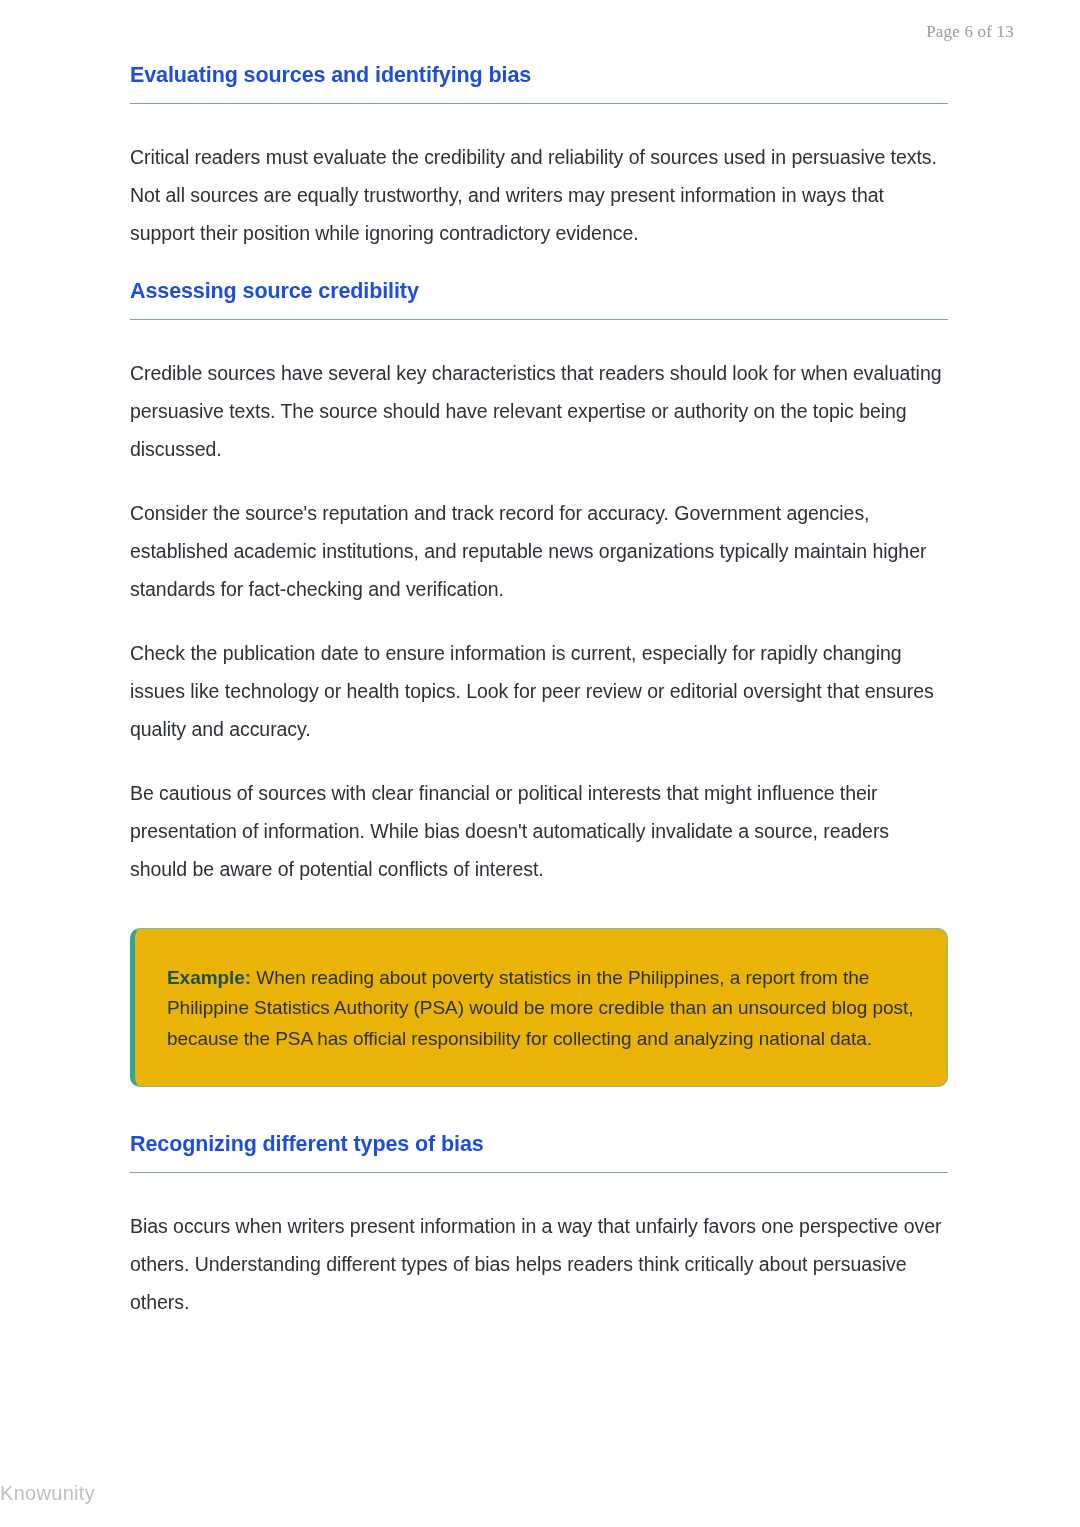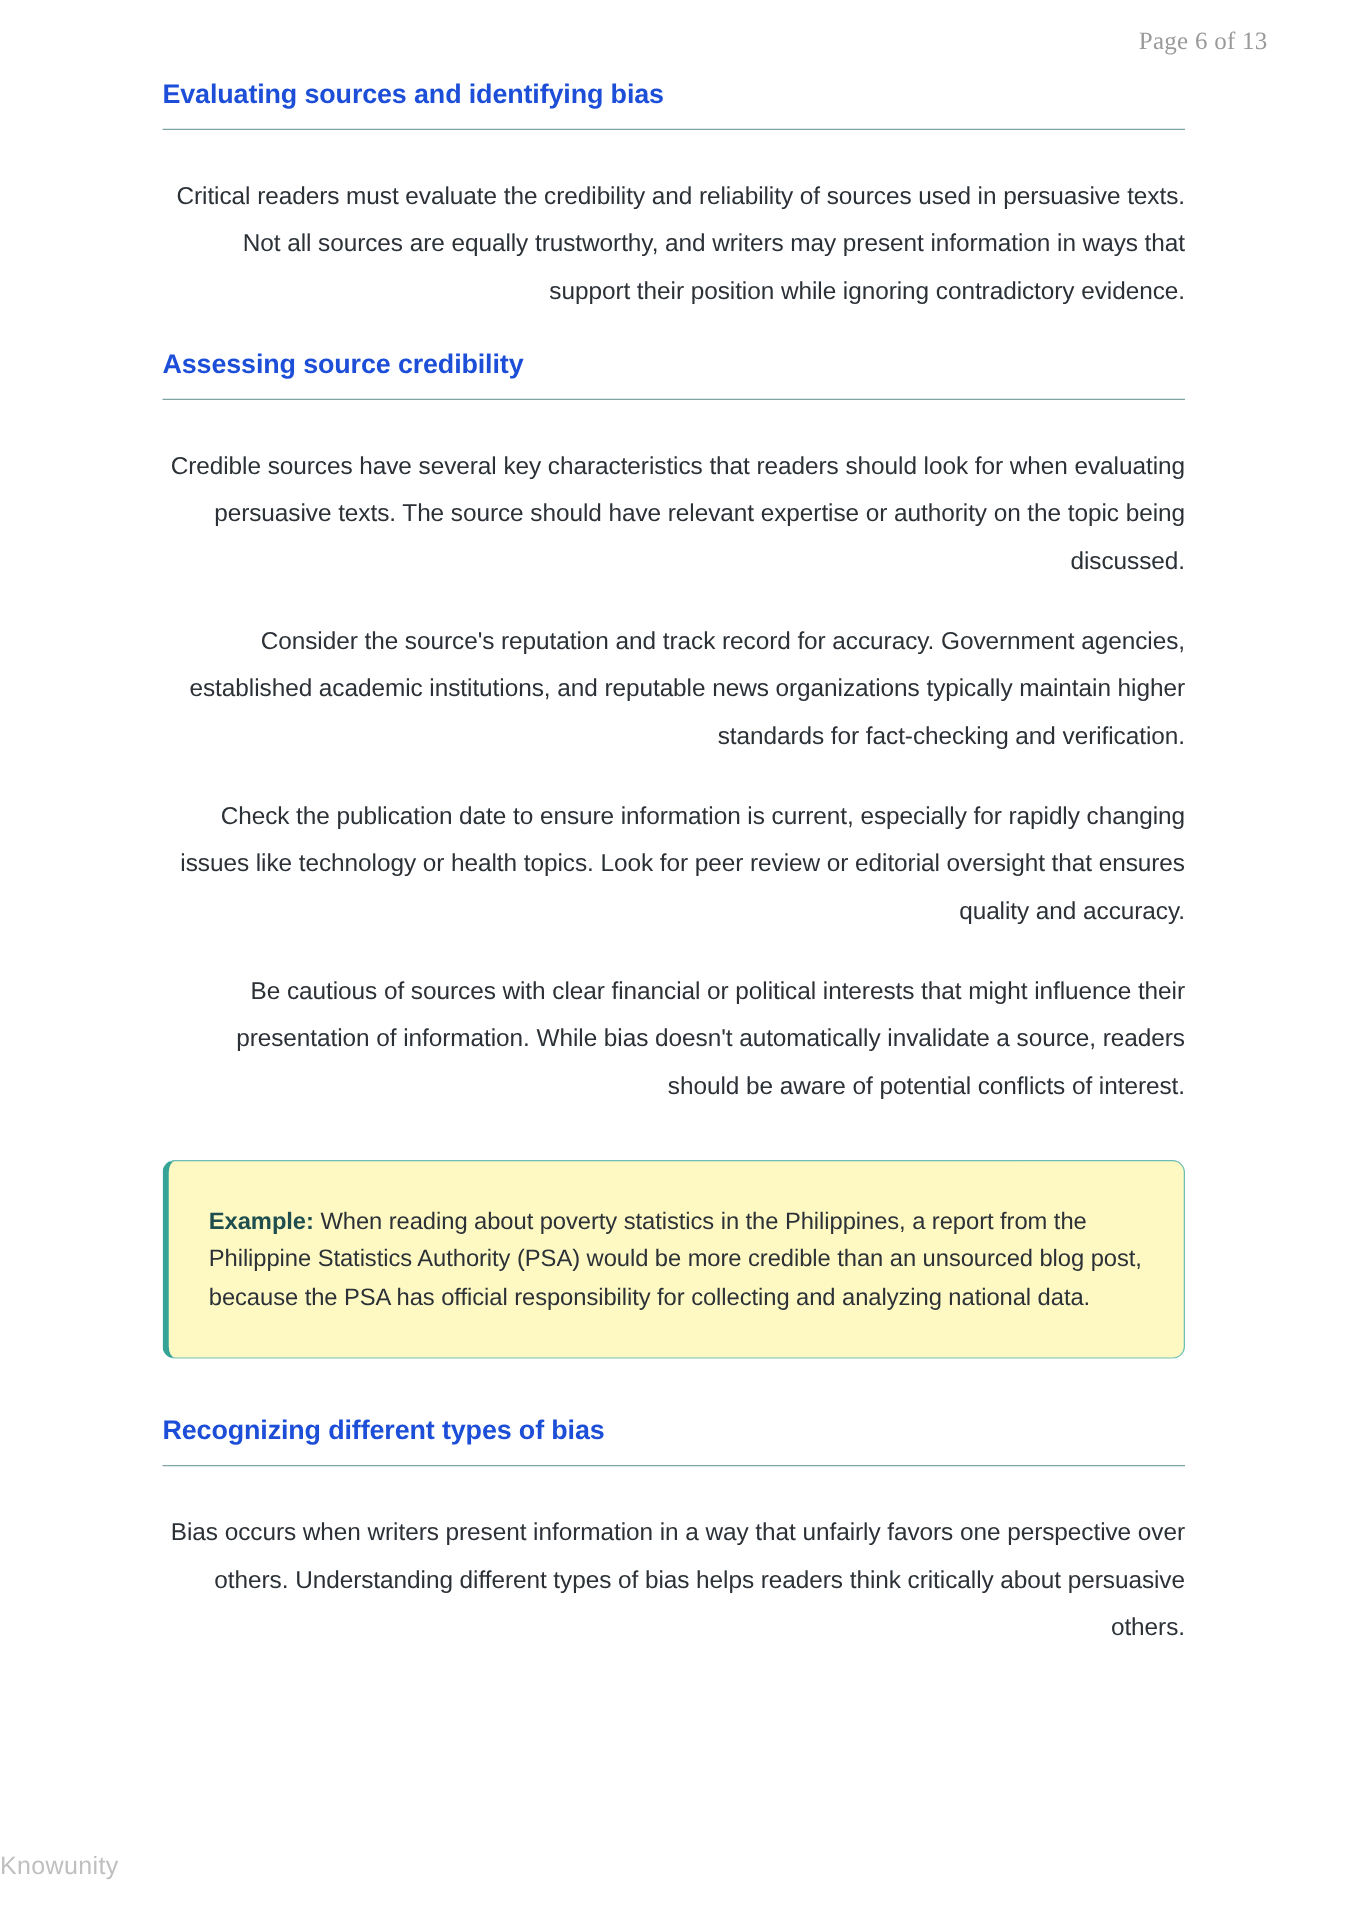--- a/index.html
+++ b/index.html
@@ -16,21 +16,21 @@
     overflow: hidden;
     font-family: "Liberation Sans", sans-serif;
   }
 
   
   .page-indicator {
     position: absolute;
     top: 22px;
     right: 66px;
     font-family: "Liberation Serif", serif;
-    font-size: 20px;
+    font-size: 17px;
     color: #9a9a9a;
     letter-spacing: 0.2px;
     white-space: nowrap;
   }
 
   
   .content {
     position: absolute;
     left: 130px;
     top: 62px;
@@ -56,31 +56,30 @@
   .heading-block.first { margin-bottom: 0; }
   .heading-block { margin-top: 0; }
 
   
   p.body-text {
     font-size: 19.5px;
     line-height: 38px;
     color: #2b3137;
     margin: 0 0 26px 0;
     letter-spacing: -0.05px;
-    text-align: right;
   }
   .para-group { margin-top: 34px; }
 
   
   .callout {
     margin-top: 40px;
     border: 1.4px solid #6cbdb5;
     border-left: 5px solid #36a397;
     border-radius: 10px;
-    background: #fef9c3;
+    background: #eab308;
     padding: 34px 30px 32px 32px;
     box-sizing: border-box;
     width: 818px;
   }
   .callout-text {
     font-size: 19px;
     line-height: 30.5px;
     color: #2b3137;
     margin: 0;
     letter-spacing: -0.05px;

